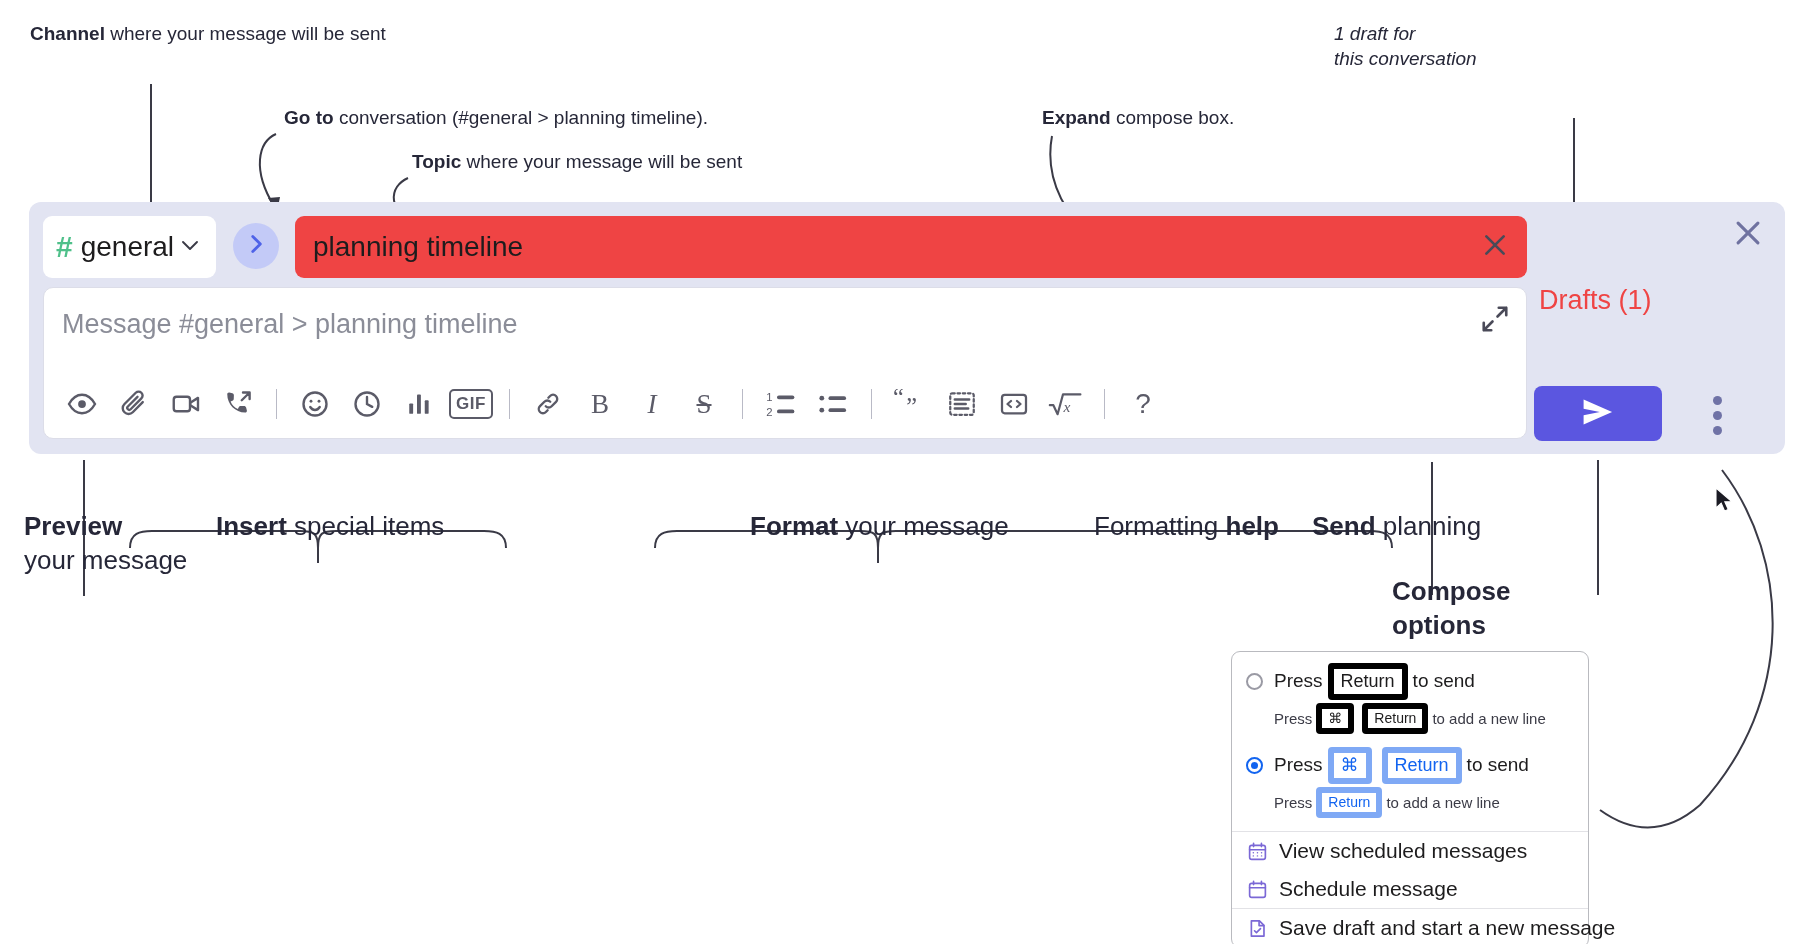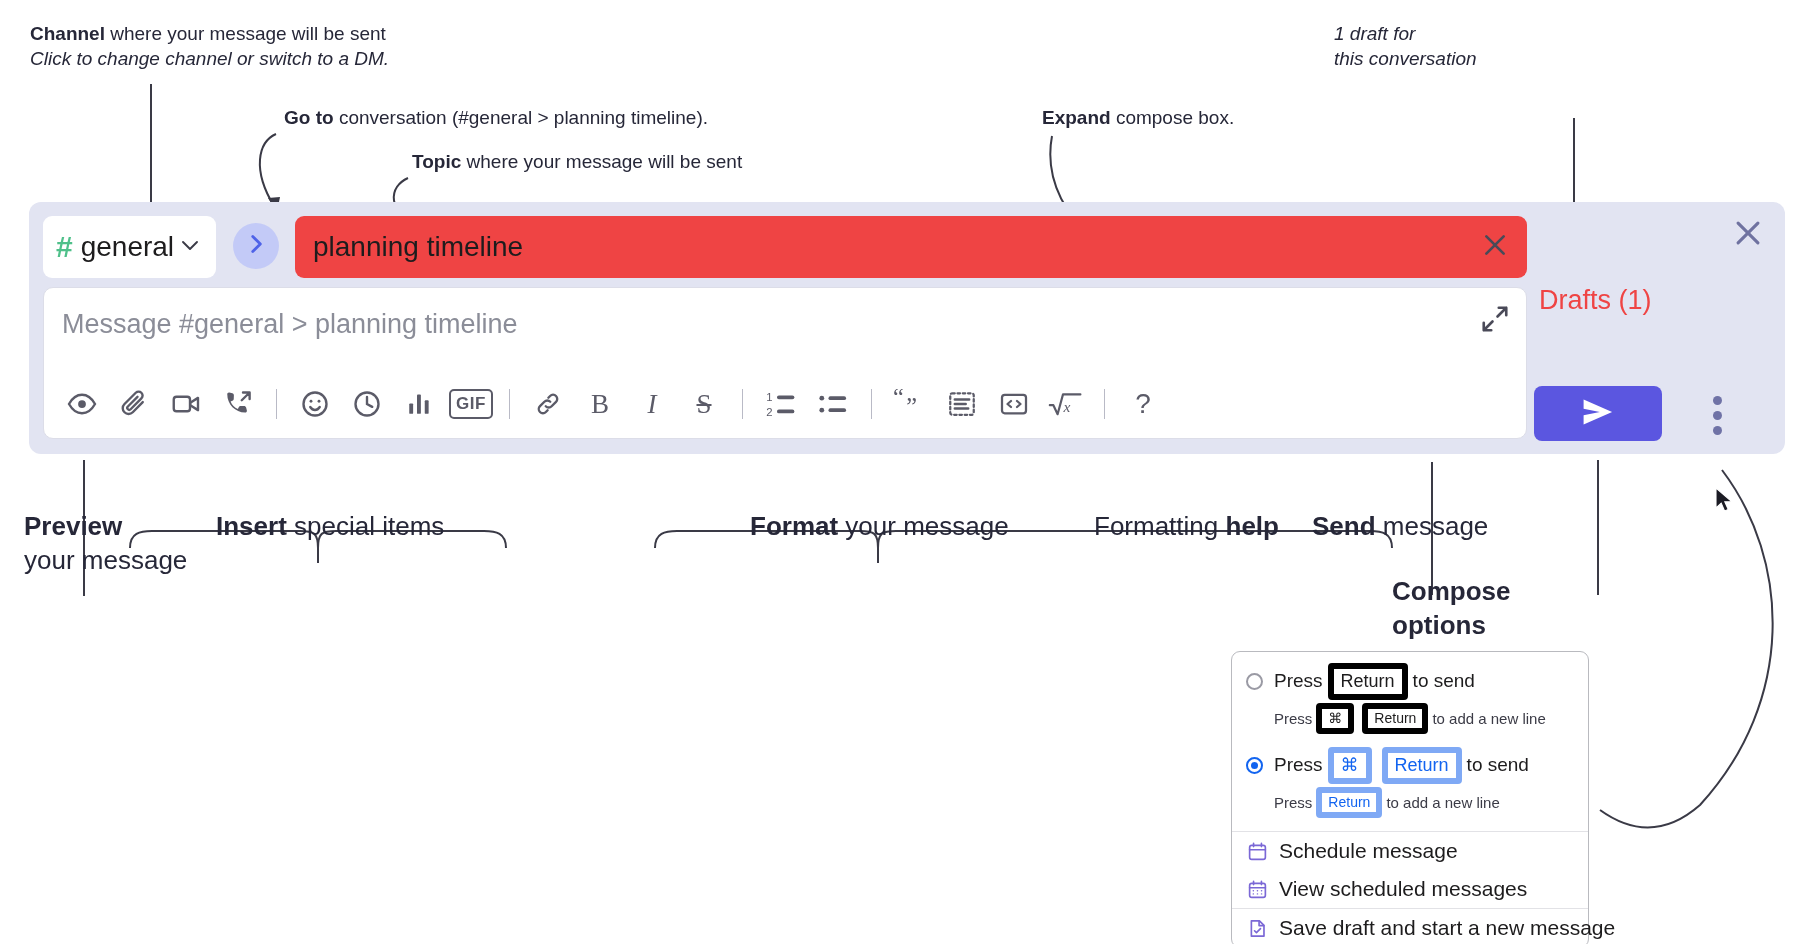--- a/index.html
+++ b/index.html
@@ -368,21 +368,20 @@
     <path d="M1432,462 L1432,595"></path>
 
     <path d="M1598,460 L1598,595"></path>
 
     <path d="M1722,470 C1790,560 1796,700 1700,805 C1660,840 1625,828 1600,810"></path>
   </g>
 </svg>
 
 <div class="anno t1" style="left:30px; top:22px;">
   <div><b>Channel</b><span> where your message will be sent</span></div>
-  <div><i>Click to change channel or switch to a DM.</i></div>
 </div>
 
 <div class="anno t1" style="left:284px; top:106px;">
   <b>Go to</b><span> conversation (#general &gt; planning timeline).</span>
 </div>
 
 <div class="anno t1" style="left:412px; top:150px;">
   <b>Topic</b><span> where your message will be sent</span>
 </div>
 
@@ -406,21 +405,21 @@
 
 <div class="anno t2" style="left:750px; top:510px;">
   <b>Format</b><span> your message</span>
 </div>
 
 <div class="anno t2" style="left:1094px; top:510px;">
   <span>Formatting </span><b>help</b>
 </div>
 
 <div class="anno t2" style="left:1312px; top:510px;">
-  <b>Send</b><span> message</span>
+  <b>Send</b><span> planning</span>
 </div>
 
 <div class="anno t2" style="left:1392px; top:575px;">
   <div><b>Compose</b></div>
   <div><b>options</b></div>
   <div><span>menu</span></div>
 </div>
 
 <div id="compose">
 
@@ -655,45 +654,45 @@
       <span class="lbl">to send</span>
     </div>
     <div class="sub-row">
       <span class="lbl">Press</span>
       <span class="kbd blue">Return</span>
       <span class="lbl">to add a new line</span>
     </div>
   </div>
 
   <div class="menu-divider"></div>
-
-  <div class="menu-item">
-    <span class="mi-icon">
-      <svg viewBox="0 0 24 24" width="21" height="21" fill="none" stroke="currentColor" stroke-width="1.9" stroke-linecap="round">
-        <rect x="3" y="5" width="18" height="16" rx="2.4"></rect>
-        <path d="M3 10 L21 10 M7.5 2.8 L7.5 6.4 M16.5 2.8 L16.5 6.4"></path>
-      </svg>
-    </span>
-    <span class="mi-label">Schedule message</span>
-  </div>
 
   <div class="menu-item">
     <span class="mi-icon">
       <svg viewBox="0 0 24 24" width="21" height="21" fill="none" stroke="currentColor" stroke-width="1.9" stroke-linecap="round">
         <rect x="3" y="5" width="18" height="16" rx="2.4"></rect>
         <path d="M3 10 L21 10 M7.5 2.8 L7.5 6.4 M16.5 2.8 L16.5 6.4"></path>
         <g stroke-width="1.7">
           <path d="M7.2 13.5 L7.3 13.5 M11.9 13.5 L12 13.5 M16.6 13.5 L16.7 13.5
                    M7.2 17 L7.3 17 M11.9 17 L12 17 M16.6 17 L16.7 17"></path>
         </g>
       </svg>
     </span>
     <span class="mi-label">View scheduled messages</span>
   </div>
 
+  <div class="menu-item">
+    <span class="mi-icon">
+      <svg viewBox="0 0 24 24" width="21" height="21" fill="none" stroke="currentColor" stroke-width="1.9" stroke-linecap="round">
+        <rect x="3" y="5" width="18" height="16" rx="2.4"></rect>
+        <path d="M3 10 L21 10 M7.5 2.8 L7.5 6.4 M16.5 2.8 L16.5 6.4"></path>
+      </svg>
+    </span>
+    <span class="mi-label">Schedule message</span>
+  </div>
+
   <div class="menu-divider"></div>
 
   <div class="menu-item">
     <span class="mi-icon">
       <svg viewBox="0 0 24 24" width="21" height="21" fill="none" stroke="currentColor" stroke-width="1.9" stroke-linecap="round" stroke-linejoin="round">
         <path d="M5 3.2 L14.2 3.2 L19.4 8.4 L19.4 20.8 L5 20.8 Z"></path>
         <path d="M13.8 3.4 L13.8 8.8 L19.2 8.8"></path>
         <path d="M8.6 14.6 L10.8 16.8 L15.4 12.2"></path>
       </svg>
     </span>

